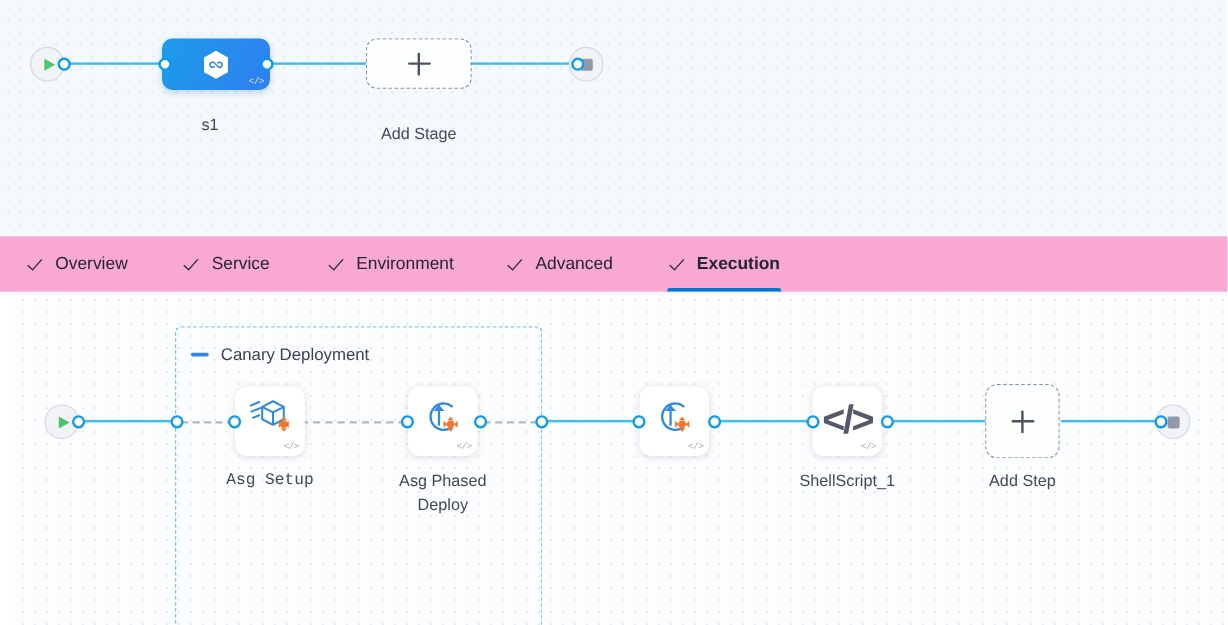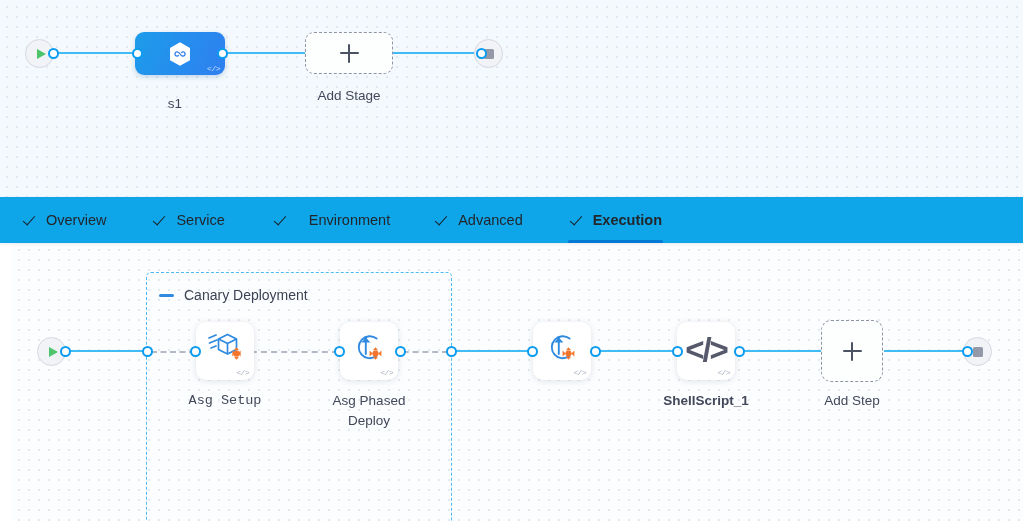--- a/index.html
+++ b/index.html
@@ -38,21 +38,21 @@
     background-image: radial-gradient(circle, #e3e9f0 1px, transparent 1px);
     background-size: 10px 10px;
     background-position: 2px 2px;
   }
 
   
   .tabbar {
     position: absolute;
     left: 0; top: 197px;
     width: 1023px; height: 46px;
-    background: #0ea5e9;
+    background: #f9a8d4;
     display: flex;
     align-items: center;
     box-shadow: 0 1px 3px rgba(40,52,70,0.10);
     z-index: 30;
   }
   .tab {
     display: flex;
     align-items: center;
     height: 46px;
     padding: 0 0 0 0;
@@ -82,21 +82,21 @@
   .tab.active { font-weight: bold; }
   .tab.active::after {
     content: "";
     position: absolute;
     left: -1px; right: -1px; bottom: 0;
     height: 3px;
     background: #0078d4;
     border-radius: 2px 2px 0 0;
   }
   .tab-gap-1 { margin-left: 46px; }
-  .tab-gap-2 { margin-left: 48px; gap: 12px; }
+  .tab-gap-2 { margin-left: 48px; }
   .tab-gap-3 { margin-left: 46px; }
   .tab-gap-4 { margin-left: 44px; }
 
   
   .terminal {
     position: absolute;
     width: 29px; height: 29px;
     border-radius: 50%;
     background: #f2f3f7;
     border: 1px solid #d5d8e2;
@@ -295,21 +295,21 @@
         <path d="M12.6 19.2c-1.7 0-3.1-1.4-3.1-3.2s1.4-3.2 3.1-3.2c1.1 0 1.8.5 2.6 1.3l1 1.1 1.2 1.3c.7.8 1.3 1.1 2.1 1.1.9 0 1.6-.8 1.6-1.6s-.7-1.6-1.6-1.6c-.6 0-1 .2-1.6.8l-1-1.1c.8-.9 1.6-1.3 2.6-1.3 1.7 0 3.1 1.4 3.1 3.2s-1.4 3.2-3.1 3.2c-1.1 0-1.8-.4-2.6-1.3l-1.1-1.2-1.1-1.2c-.7-.8-1.3-1.1-2.1-1.1-.9 0-1.6.8-1.6 1.6s.7 1.6 1.6 1.6c.6 0 1-.2 1.6-.8l1 1.1c-.8.9-1.6 1.3-2.6 1.3z" fill="#2f7ff0"></path>
       </svg>
       <span class="stage-code">&lt;/&gt;</span>
     </div>
     <div class="port" style="left:217px; top:48px;"></div>
     <div class="node-label" style="left:125px; top:94px; width:100px;">s1</div>
 
     <div class="add-stage-box" style="left:305px; top:32px;">
       <span class="plus"></span>
     </div>
-    <div class="node-label" style="left:299px; top:86px; width:100px;">Add Stage</div>
+    <div class="node-label" style="left:299px; top:102px; width:100px;">Add Stage</div>
 
     <div class="port" style="left:476px; top:48px;"></div>
     <div class="terminal" style="left:474px; top:39px;">
       <div class="stop-sq"></div>
     </div>
   </div>
 
   <div class="tabbar">
     <div class="tab">
       <span class="tick"></span>
@@ -421,21 +421,21 @@
       <span class="card-code">&lt;/&gt;</span>
     </div>
     <div class="port" style="left:578px; top:103px;"></div>
 
     <div class="port" style="left:660px; top:103px;"></div>
     <div class="step-card" style="left:665px; top:79px;">
       <span class="ic shell-glyph">&lt;/&gt;</span>
       <span class="card-code">&lt;/&gt;</span>
     </div>
     <div class="port" style="left:722px; top:103px;"></div>
-    <div class="node-label" style="left:639px; top:148px; width:110px;font-weight:bold;">ShellScript_1</div>
+    <div class="node-label" style="left:639px; top:148px; width:110px;">ShellScript_1</div>
 
     <div class="add-step-box" style="left:809px; top:77px;">
       <span class="plus"></span>
     </div>
     <div class="node-label" style="left:785px; top:148px; width:110px;">Add Step</div>
 
     <div class="port" style="left:950px; top:103px;"></div>
     <div class="terminal" style="left:951px; top:94px;">
       <div class="stop-sq"></div>
     </div>

